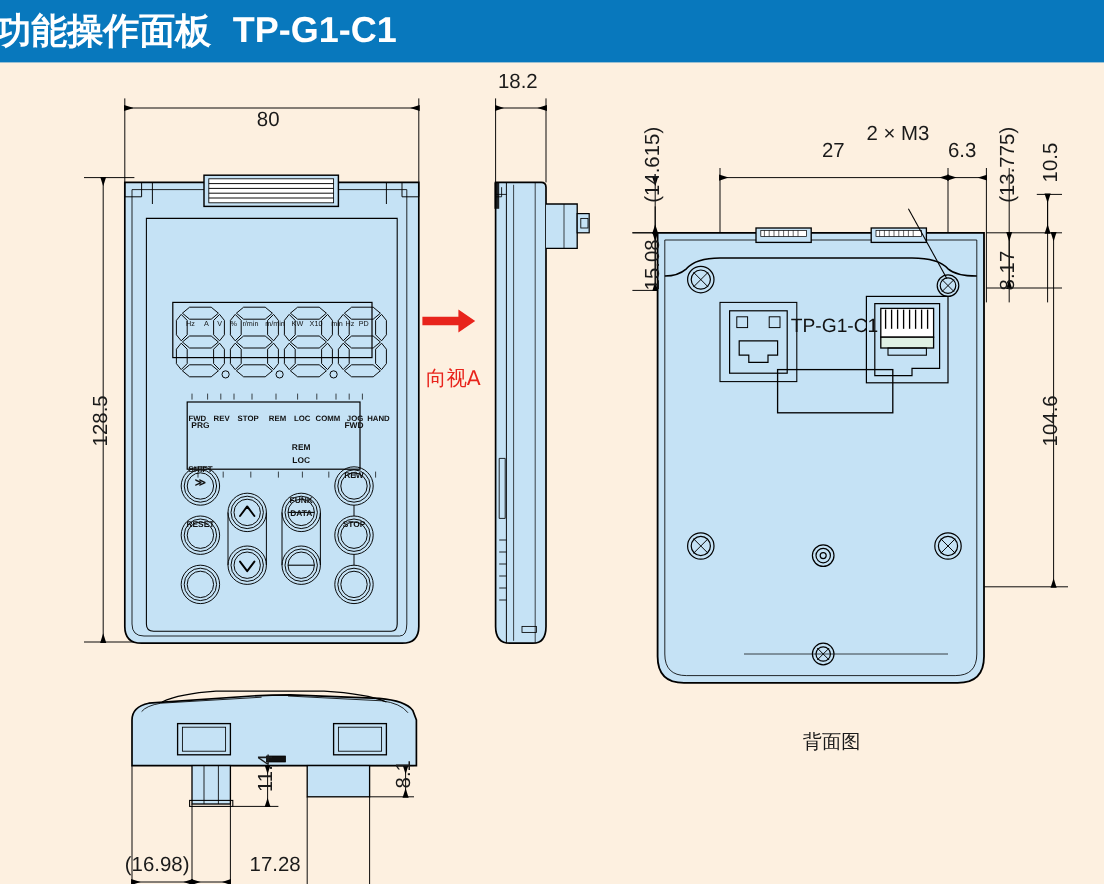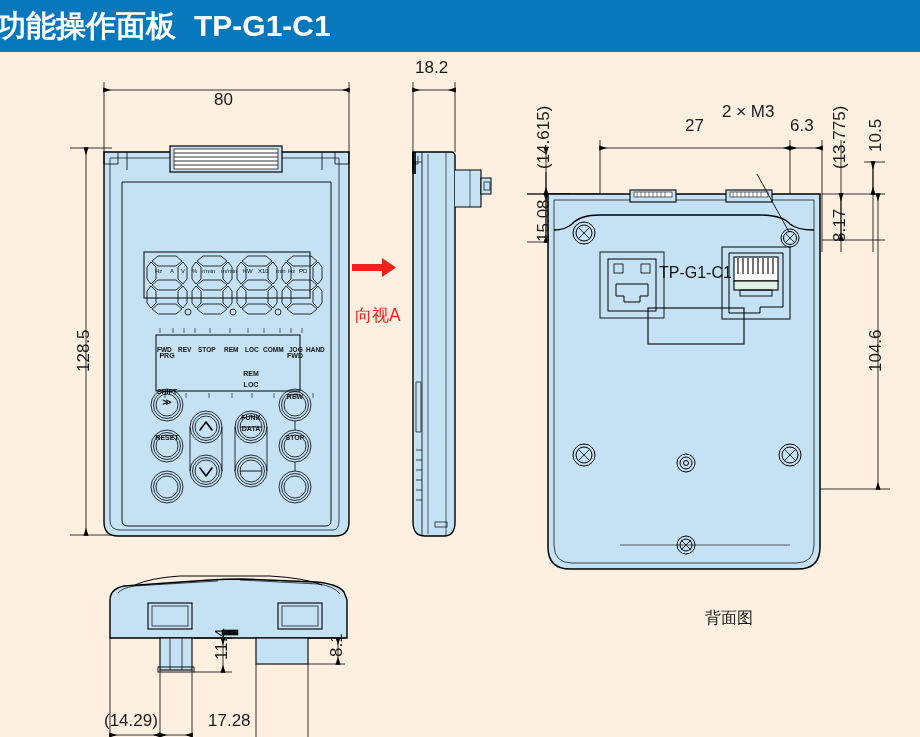--- a/index.html
+++ b/index.html
@@ -466,26 +466,26 @@
   <div class="dimtext" style="left:790px;top:64px;">6.3</div>
   <div class="dimtext rot" style="left:830px;top:117px;">(13.775)</div>
   <div class="dimtext rot" style="left:866px;top:100px;">10.5</div>
   <div class="dimtext rot" style="left:534px;top:190px;">15.08</div>
   <div class="dimtext rot" style="left:830px;top:190px;">8.17</div>
   <div class="dimtext rot" style="left:866px;top:320px;">104.6</div>
   <div class="dimtext" style="left:722px;top:50px;">2 × M3</div>
 
   <div class="dimtext rot" style="left:212px;top:608px;">11.4</div>
   <div class="dimtext rot" style="left:327px;top:605px;">8.1</div>
-  <div class="dimtext" style="left:104px;top:659px;">(14.29)</div>
+  <div class="dimtext" style="left:104px;top:659px;">(16.98)</div>
   <div class="dimtext" style="left:208px;top:659px;">17.28</div>
 
   <div class="viewa-label" style="left:355px;top:228px;margin-top:24px;">向视A</div>
 
-  <div class="backlabel" style="left:669px;top:556px;margin-left:36px;">背面图</div>
+  <div class="backlabel" style="left:669px;top:556px;">背面图</div>
   <div class="plate-text" style="left:659px;top:212px;">TP-G1-C1</div>
 
   <div class="seg-unit" style="left:155px;top:216px;">Hz</div>
   <div class="seg-unit" style="left:170px;top:216px;">A</div>
   <div class="seg-unit" style="left:181px;top:216px;">V</div>
   <div class="seg-unit" style="left:192px;top:216px;">%</div>
   <div class="seg-unit" style="left:202px;top:216px;">r/min</div>
   <div class="seg-unit" style="left:221px;top:216px;">m/min</div>
   <div class="seg-unit" style="left:243px;top:216px;">KW</div>
   <div class="seg-unit" style="left:258px;top:216px;">X10</div>

